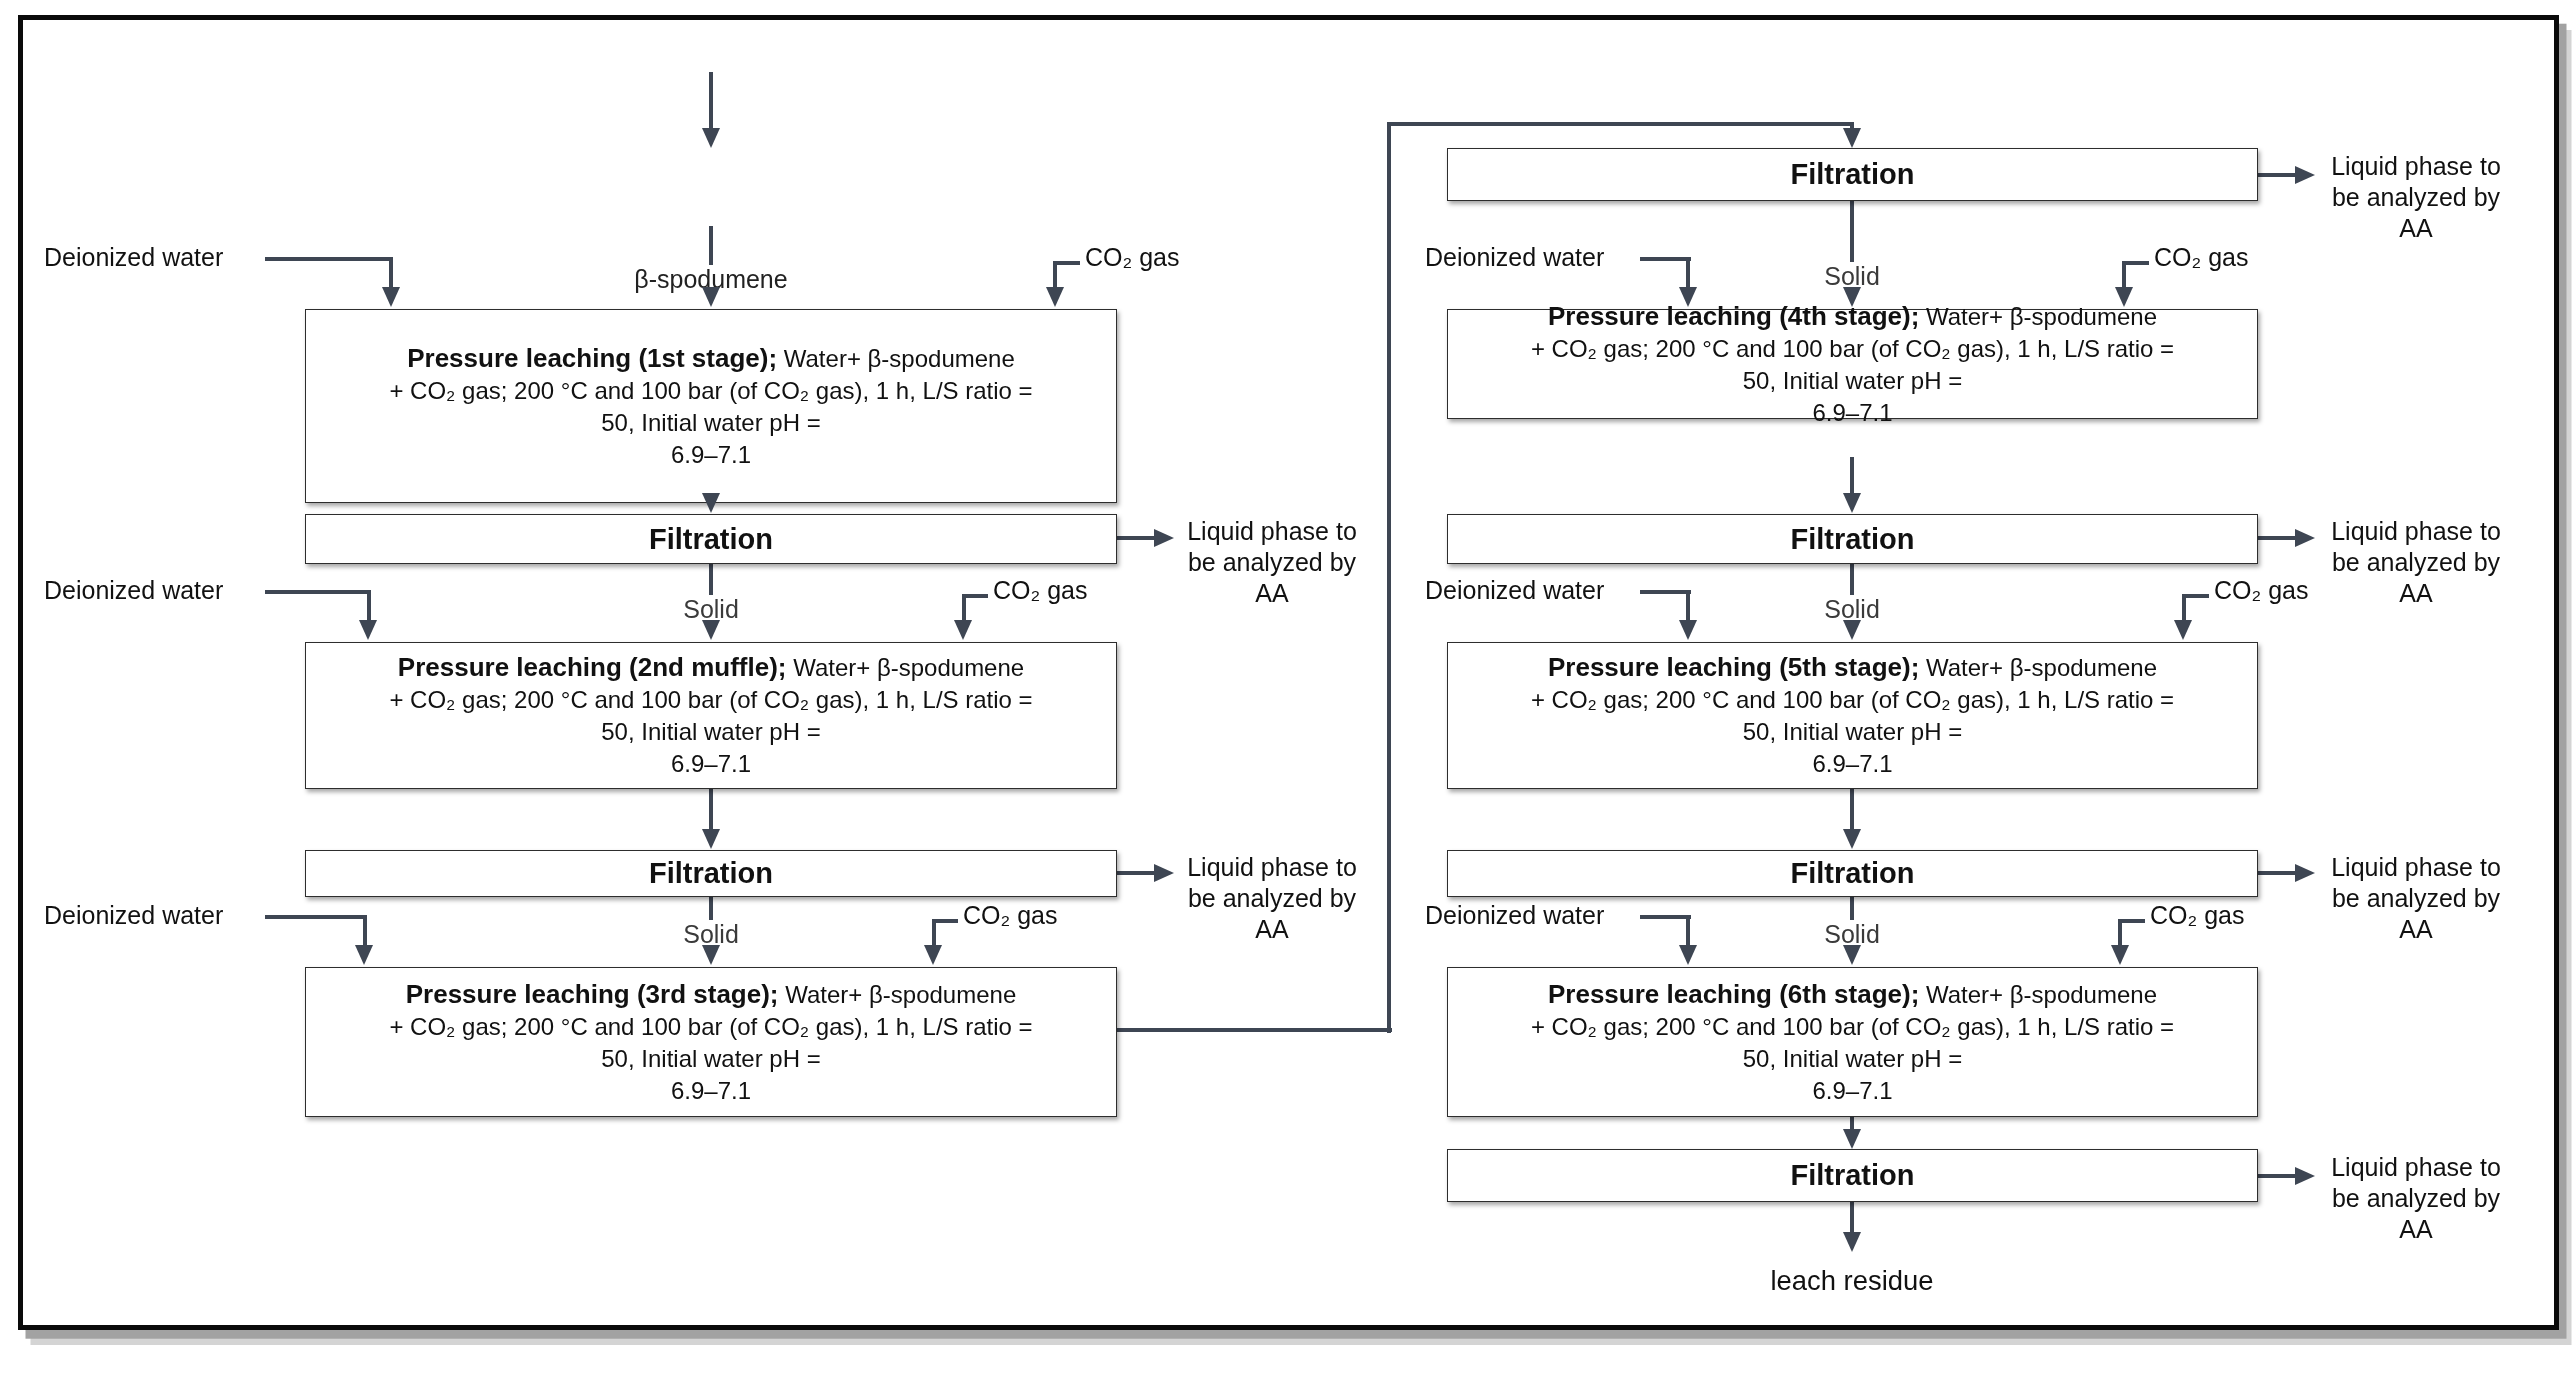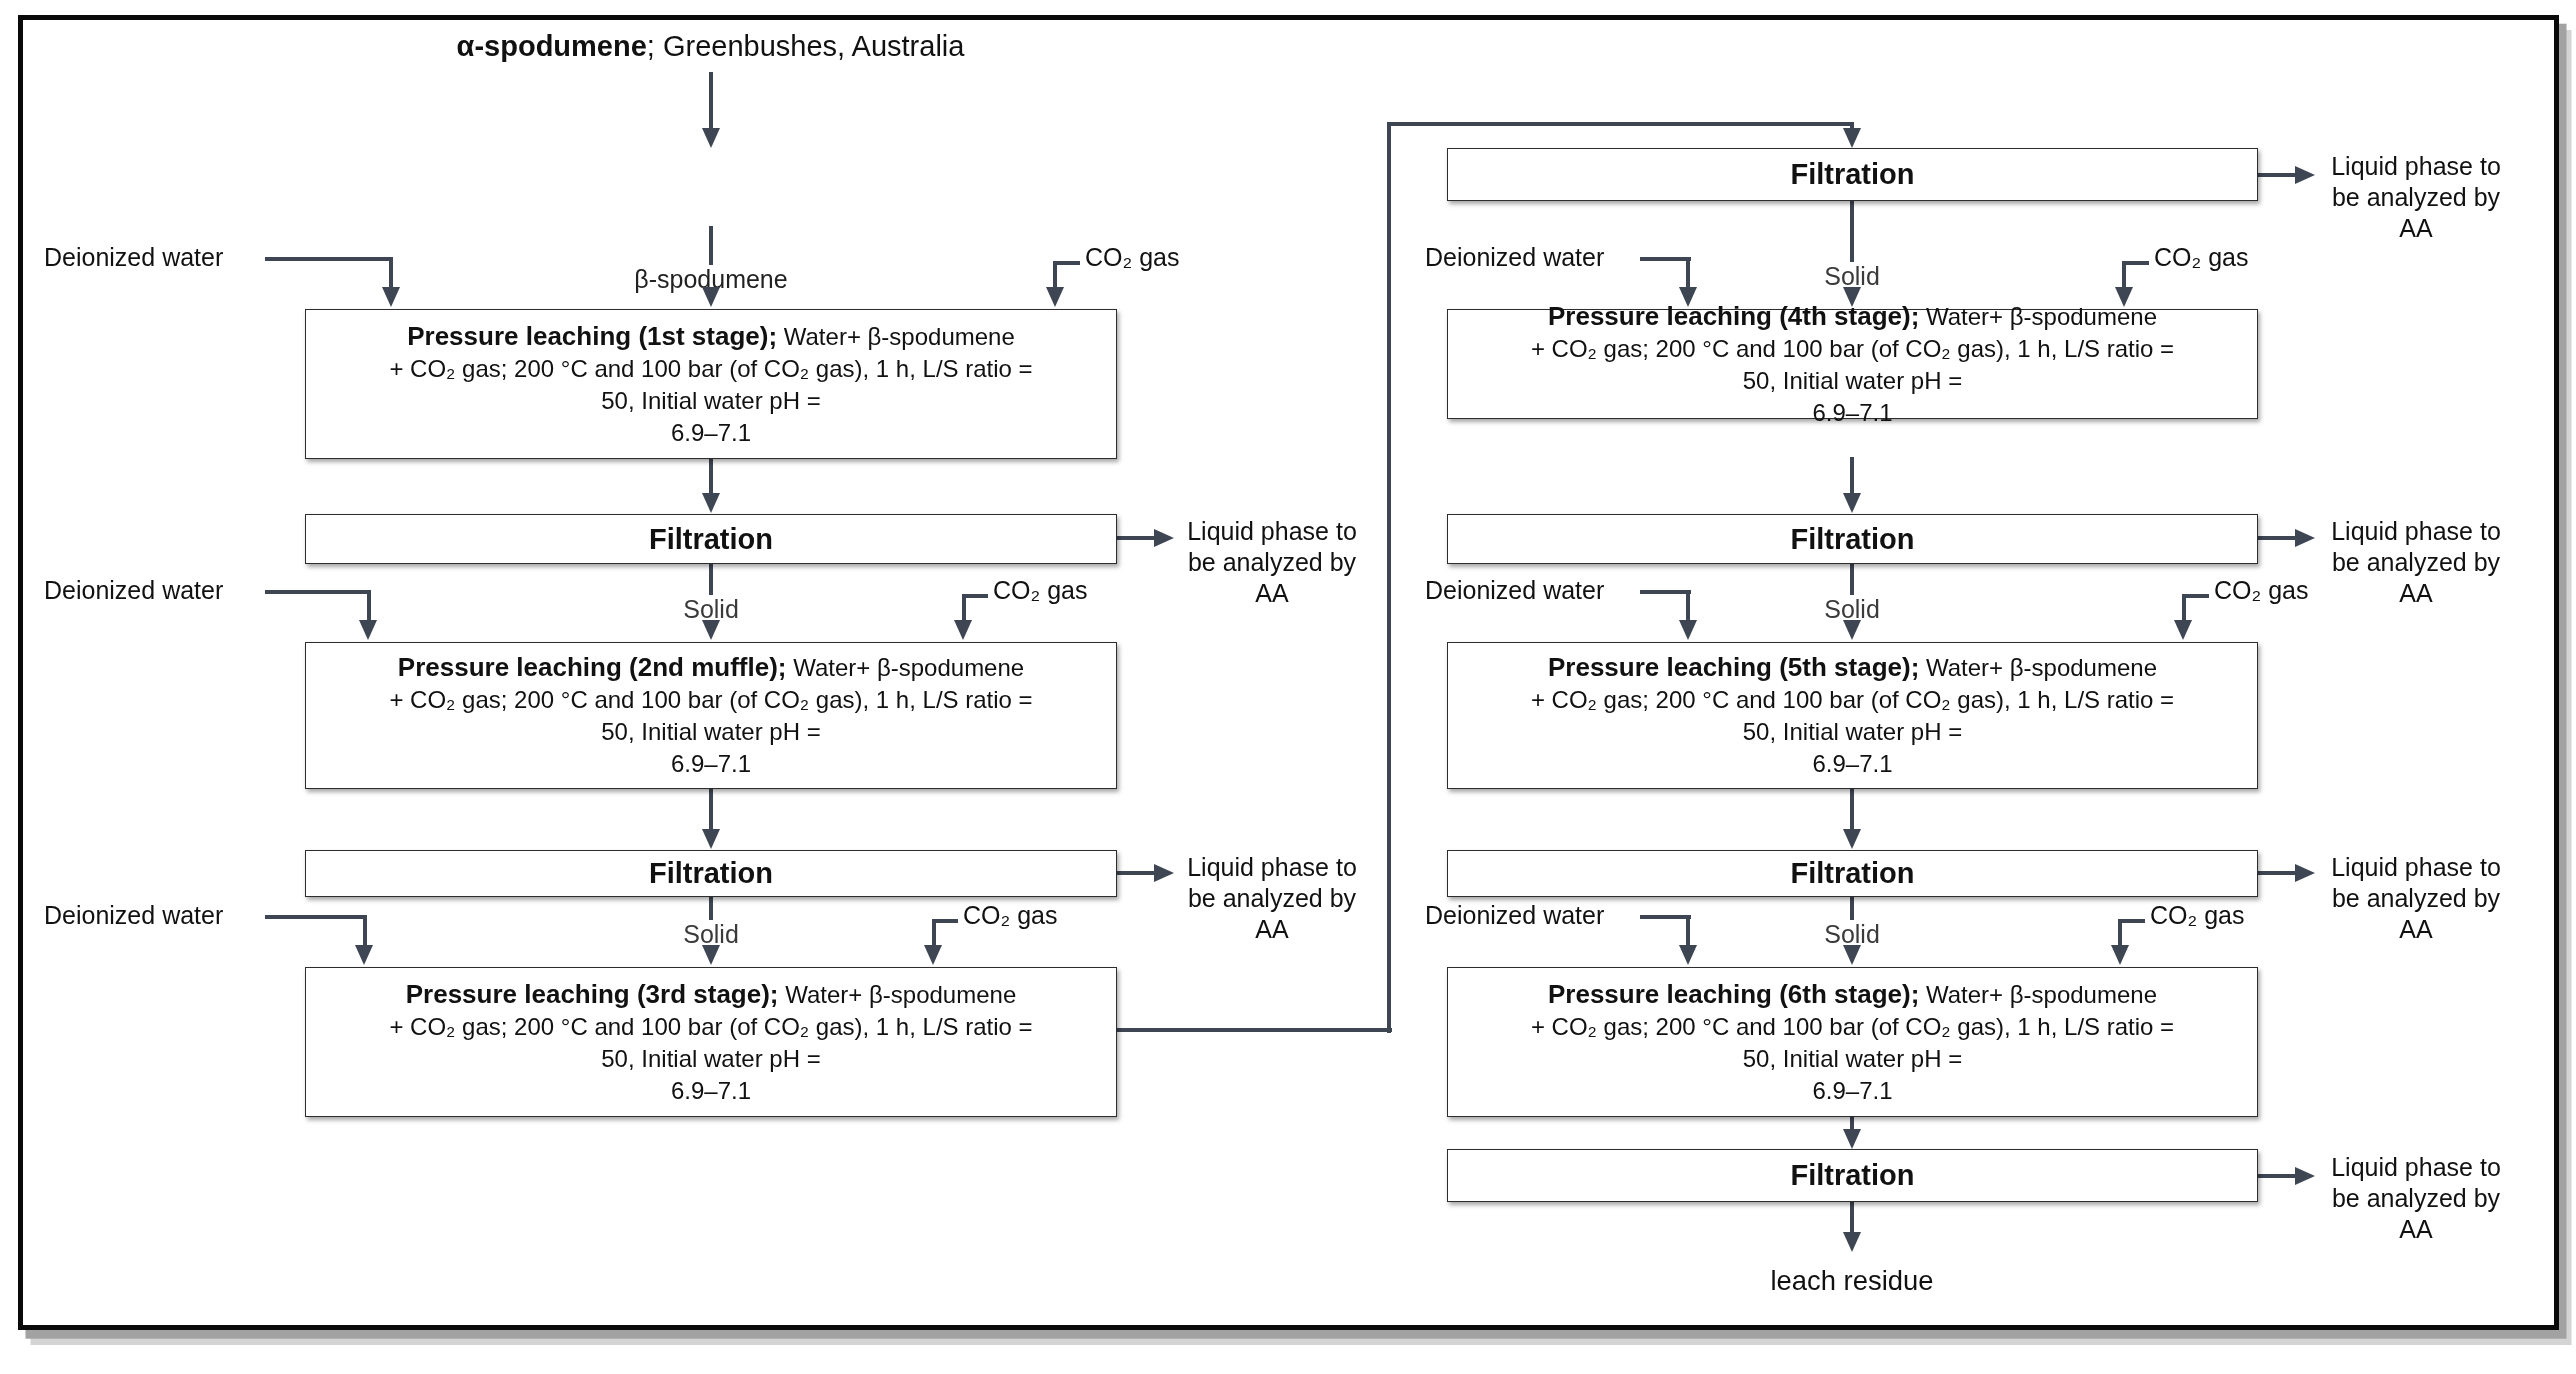--- a/index.html
+++ b/index.html
@@ -30,39 +30,38 @@
   .title{position:absolute;left:274px;top:30px;width:873px;text-align:center;font-size:29px;z-index:2;}
   .title .b{font-weight:bold;}
   .leach{position:absolute;left:1696px;top:1265px;width:312px;text-align:center;font-size:27.4px;z-index:2;}
 </style>
 </head>
 <body>
 
 <div id="canvas">
   <div id="frame"></div>
 
-  <div class="title"><span class="b">α-spodumene</span><span>; Greenbushes, Australia</span></div>
 
   <div class="vl" style="left:709px;top:72px;height:57px"></div>
   <div class="ad" style="left:702px;top:128px"></div>
 
 
   <div class="lbl rt" style="left:44px;top:243px;width:215px">Deionized water</div>
   <div class="hl" style="left:265px;top:257px;width:128px"></div>
   <div class="vl" style="left:389px;top:257px;height:31px"></div>
   <div class="ad" style="left:382px;top:287px"></div>
   <div class="mid" style="left:711px;top:265px;color:#222">β-spodumene</div>
   <div class="vl" style="left:709px;top:226px;height:61px"></div>
   <div class="ad" style="left:702px;top:287px"></div>
   <div class="hl" style="left:1055px;top:261px;width:25px"></div>
   <div class="vl" style="left:1053px;top:261px;height:26px"></div>
   <div class="ad" style="left:1046px;top:287px"></div>
   <div class="lbl" style="left:1085px;top:243px">CO₂ gas</div>
 
-  <div class="box pl" style="left:305px;top:309px;width:812px;height:150px">
+  <div class="box pl" style="left:305px;top:309px;width:812px;height:194px">
     <div><span class="b">Pressure leaching (1st stage);</span><span> Water+ β-spodumene</span><br><span>+ CO₂ gas; 200 °C and 100 bar (of CO₂ gas), 1 h, L/S ratio =</span><br><span>50, Initial water pH =</span><br><span>6.9–7.1</span></div>
   </div>
 
   <div class="vl" style="left:709px;top:457px;height:37px"></div>
   <div class="ad" style="left:702px;top:493px"></div>
 
   <div class="box filt" style="left:305px;top:514px;width:812px;height:50px">
       <span>Filtration</span>
     </div>
   <div class="hl" style="left:1117px;top:536px;width:39px"></div>

